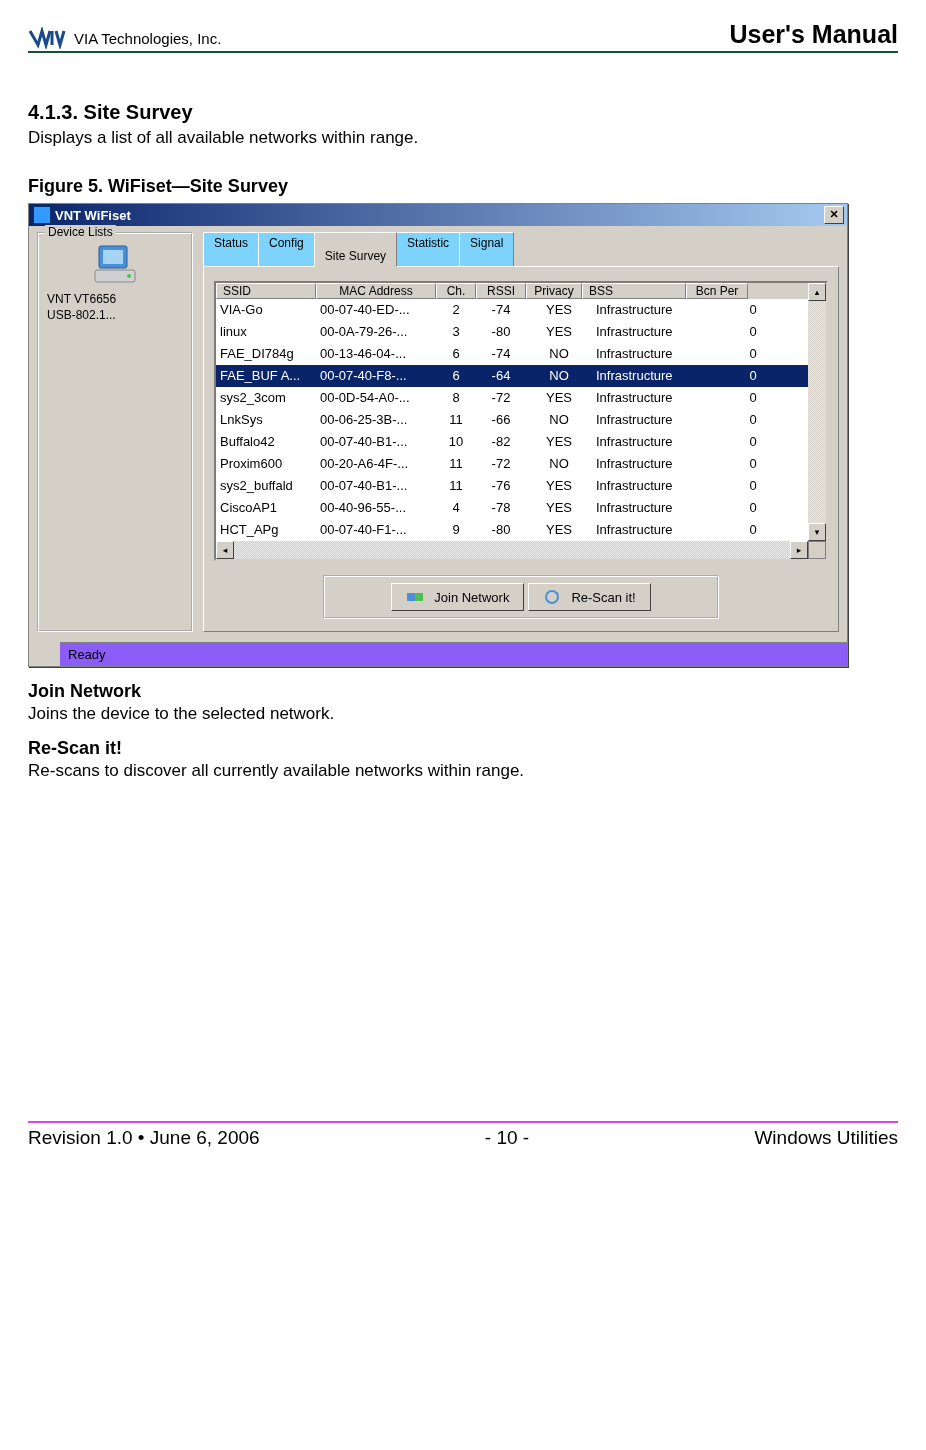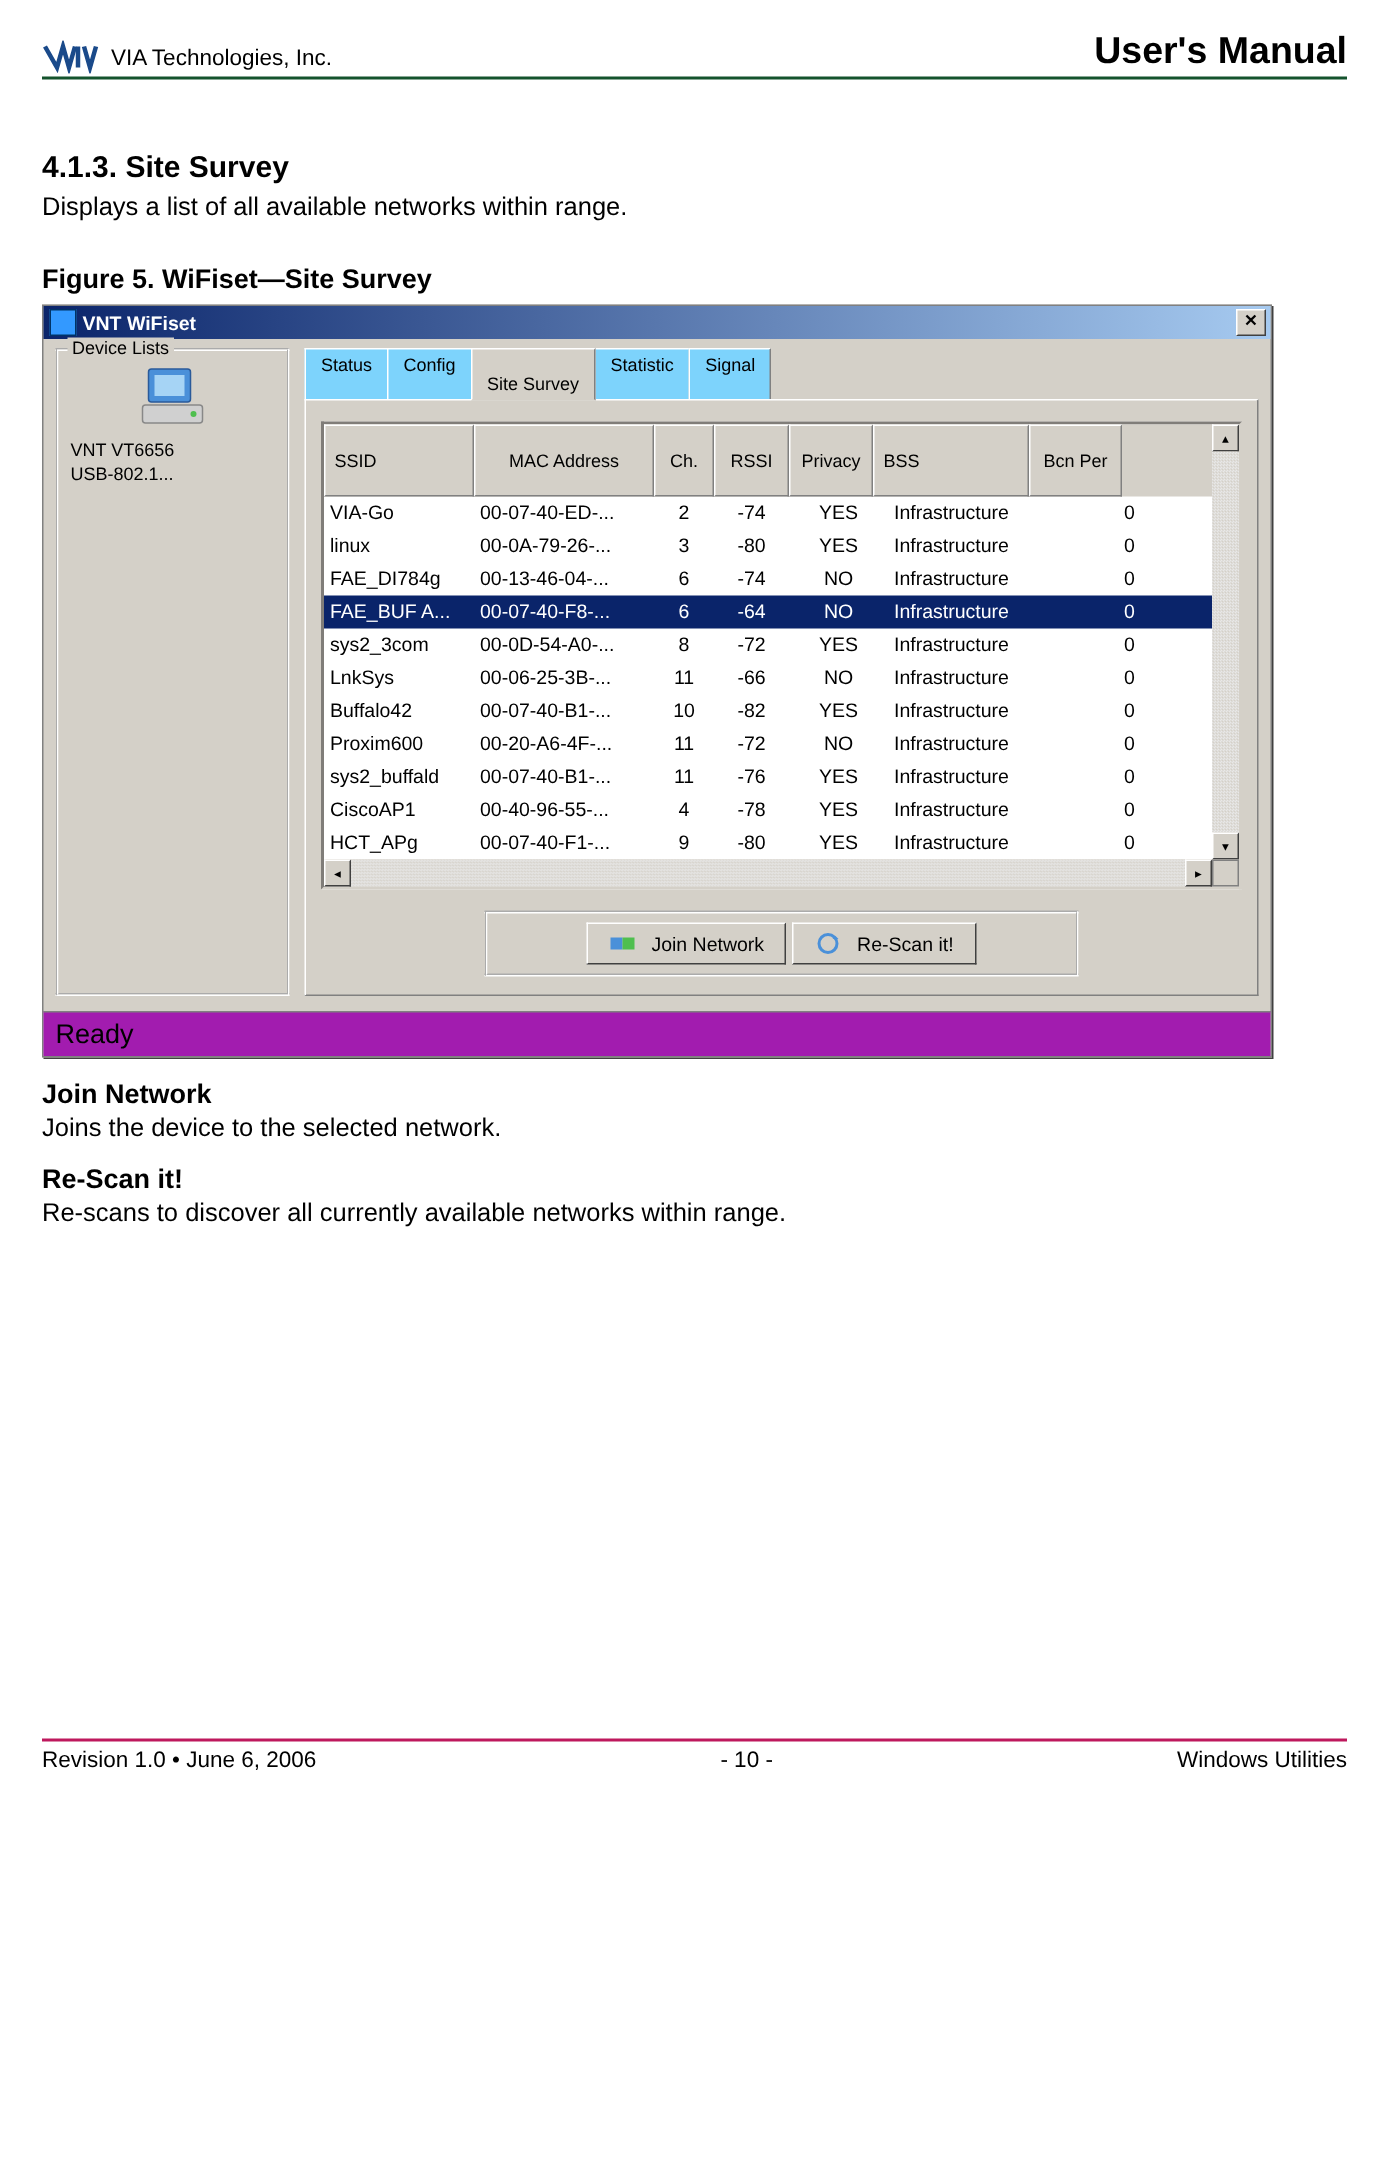--- a/index.html
+++ b/index.html
@@ -174,21 +174,21 @@
       display: flex;
       background: #d4d0c8;
     }
     .lv-header-cell {
       border-top: 1px solid #fff;
       border-left: 1px solid #fff;
       border-right: 1px solid #808080;
       border-bottom: 1px solid #808080;
       font-size: 12px;
       text-align: center;
-      padding: 16px 0;
+      padding: 0 0;
       box-sizing: border-box;
       cursor: pointer;
     }
     .col-ssid { width: 100px; text-align: left; padding-left: 6px;}
     .col-mac { width: 120px; }
     .col-ch { width: 40px; }
     .col-rssi { width: 50px; }
     .col-priv { width: 56px; }
     .col-bss { width: 104px; text-align: left; padding-left: 6px;}
     .col-bcn { width: 62px; }
@@ -265,39 +265,40 @@
       padding: 5px 14px;
       display: flex;
       align-items: center;
       gap: 10px;
       cursor: pointer;
     }
     .btn-icon { width: 18px; height: 16px; }
     .statusbar {
       border-top: 1px solid #808080;
       padding: 4px 8px;
-      font-size: 18px;
-      background: #a21caf;
+      font-size: 13px;
+      background: #8b5cf6;
+      margin-left: 31px;
     }
     .subheading {
       font-size: 18px;
       font-weight: bold;
       margin-top: 14px;
     }
     .subdesc {
       font-size: 17px;
       margin-top: 2px;
     }
     .footer-row {
       display: flex;
       justify-content: space-between;
-      border-top: 2px solid #be185d;
+      border-top: 2px solid #d946ef;
       margin-top: 340px;
       padding-top: 4px;
-      font-size: 15px;
+      font-size: 19px;
     }
   </style>
 </head>
 <body>
 
 <div class="header-row">
   <div class="header-left">
     <svg class="logo" viewBox="0 0 42 22">
       <path d="M2 4 L10 18 L14 4 L18 18 L22 4" stroke="#1a4a8a" stroke-width="3" fill="none"></path>
       <path d="M24 4 L24 18 M28 4 L32 18 L36 4" stroke="#1a4a8a" stroke-width="3" fill="none"></path>

